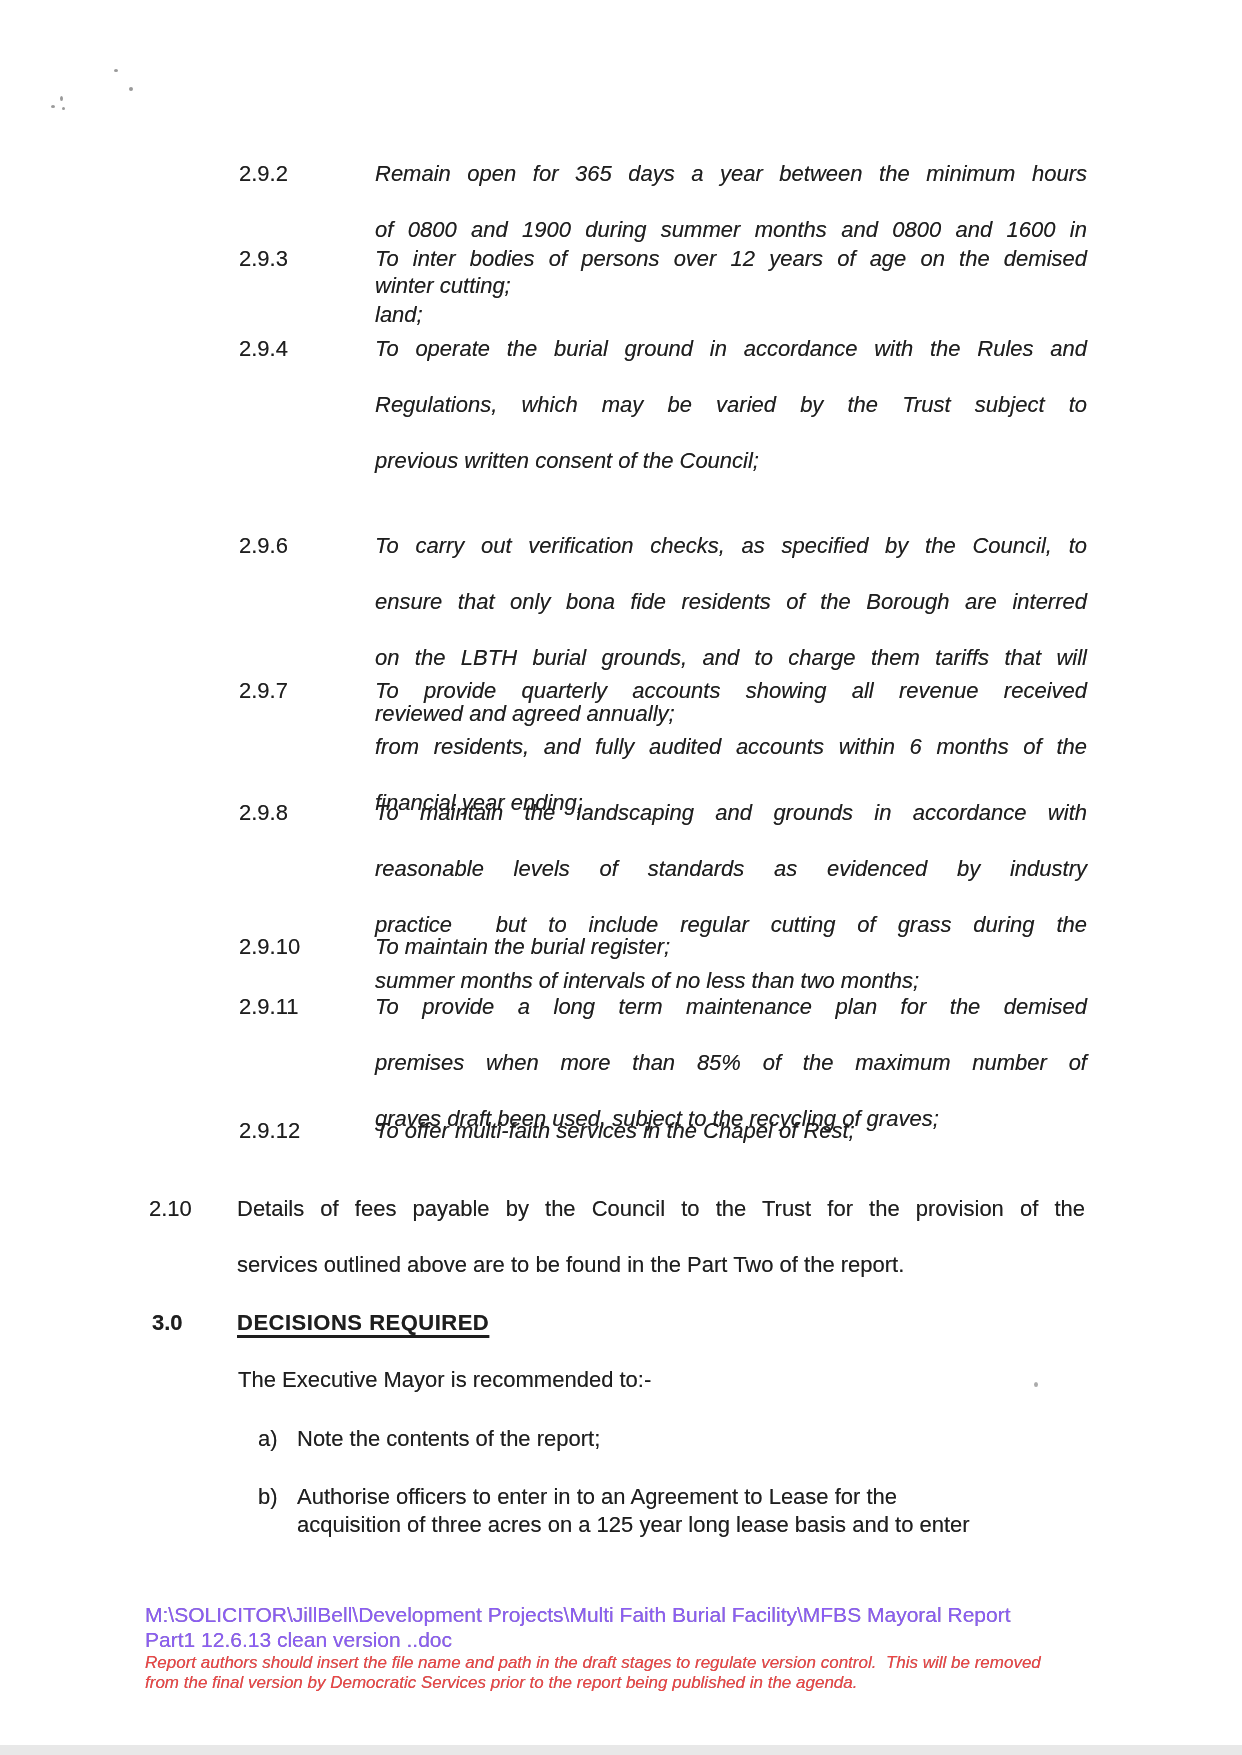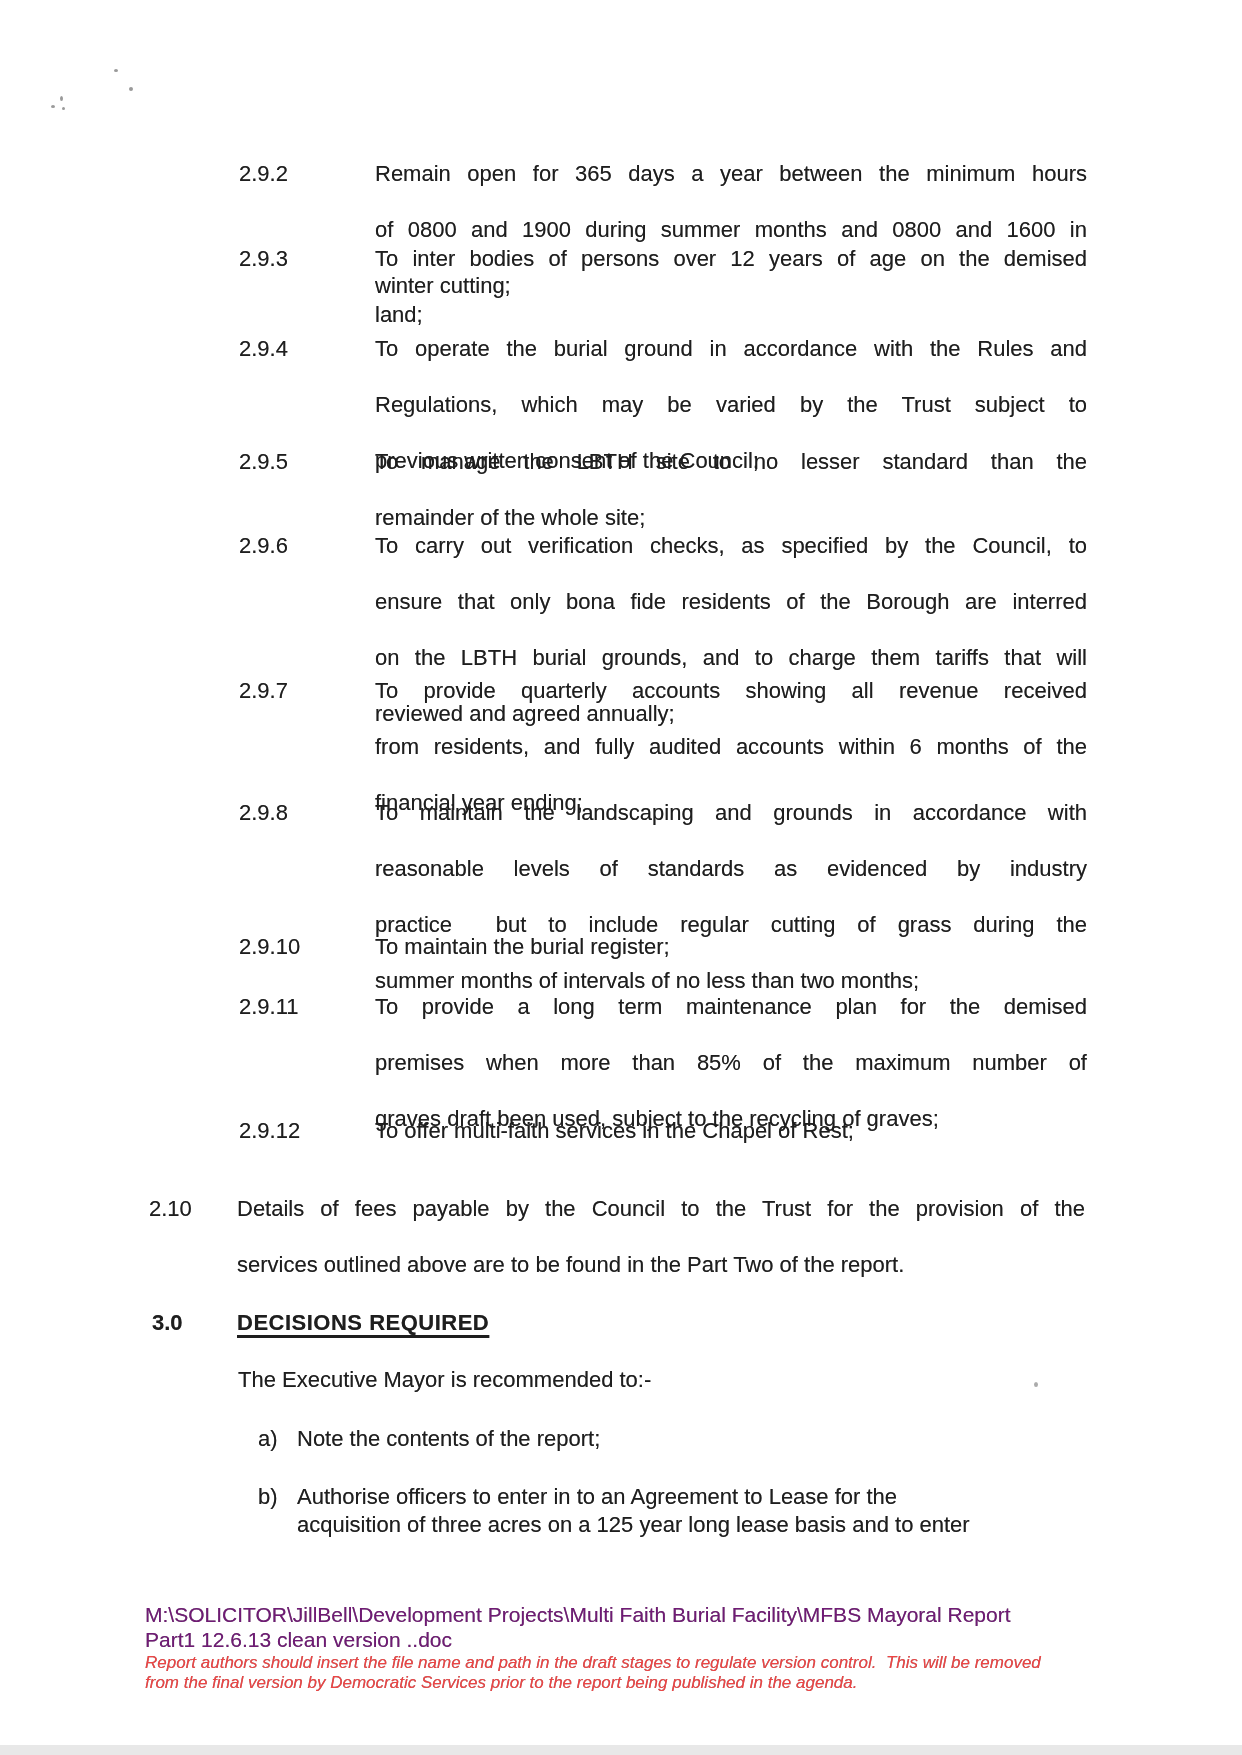--- a/index.html
+++ b/index.html
@@ -10,41 +10,41 @@
     margin: 0 auto;
     background: #ffffff;
     overflow: hidden;
     font-family: "Liberation Sans", sans-serif;
     color: #1e1e1e;
     text-shadow: 0 0 0.5px rgba(30,30,30,0.55);
   }
   
   .clause { position: absolute; left: 239px; display: flex; font-size: 22px; line-height: 28px; }
   .clause .num { flex: 0 0 136px; }
-  .clause .body { width: 712px; }
+  .clause .body { width: 712px; font-style: italic; }
   .jline { display: block; text-align: justify; white-space: pre-wrap; }
   .jline::after { content: ''; display: inline-block; width: 100%; height: 0; }
   .jline:last-child { text-align: left; }
   .jline:last-child::after { content: none; }
   
   .clause-l1 { position: absolute; left: 149px; display: flex; font-size: 22px; line-height: 28px; }
   .clause-l1 .num { flex: 0 0 88px; }
   .clause-l1 .body { width: 848px; }
   
   .section-head { position: absolute; left: 152px; display: flex; font-size: 22px; line-height: 28px; font-weight: bold; }
   .section-head .num { flex: 0 0 85px; }
   .section-head .title { text-decoration: underline; text-decoration-thickness: 3px; text-underline-offset: 5px; letter-spacing: 0.5px; }
   
   .intro { position: absolute; left: 238px; font-size: 22px; line-height: 28px; }
   
   .decision { position: absolute; left: 258px; display: flex; font-size: 22px; line-height: 28px; }
   .decision .marker { flex: 0 0 39px; }
   .decision .body { width: 880px; white-space: pre-line; }
   
-  .footer-path { position: absolute; left: 145px; top: 1602px; width: 1010px; font-size: 21px; line-height: 25px; white-space: pre-line; color: #701a75; }
+  .footer-path { position: absolute; left: 145px; top: 1602px; width: 1010px; font-size: 21px; line-height: 25px; white-space: pre-line; color: #8b5cf6; }
   .footer-note { position: absolute; left: 145px; top: 1653px; width: 1030px; font-size: 17px; line-height: 20px; font-style: italic; white-space: pre-wrap; color: #ef4444; }
   
   .speck { position: absolute; border-radius: 50%; background: #9a9a9a; }
 </style>
 </head>
 <body>
 
 <div class="page">
 
   <div class="speck" style="left:114px; top:69px; width:4px; height:3px;"></div>
@@ -68,27 +68,20 @@
         <span class="jline">To inter bodies of persons over 12 years of age on the demised</span>
         <span class="jline">land;</span>
       </div>
   </div>
   <div class="clause" style="top:335px">
     <span class="num">2.9.4</span>
     <div class="body">
         <span class="jline">To operate the burial ground in accordance with the Rules and</span>
         <span class="jline">Regulations, which may be varied by the Trust subject to</span>
         <span class="jline">previous written consent of the Council;</span>
-      </div>
-  </div>
-  <div class="clause" style="top:448px">
-    <span class="num">2.9.5</span>
-    <div class="body">
-        <span class="jline">To manage the LBTH site to no lesser standard than the</span>
-        <span class="jline">remainder of the whole site;</span>
       </div>
   </div>
   <div class="clause" style="top:532px">
     <span class="num">2.9.6</span>
     <div class="body">
         <span class="jline">To carry out verification checks, as specified by the Council, to</span>
         <span class="jline">ensure that only bona fide residents of the Borough are interred</span>
         <span class="jline">on the LBTH burial grounds, and to charge them tariffs that will</span>
         <span class="jline">reviewed and agreed annually;</span>
       </div>

